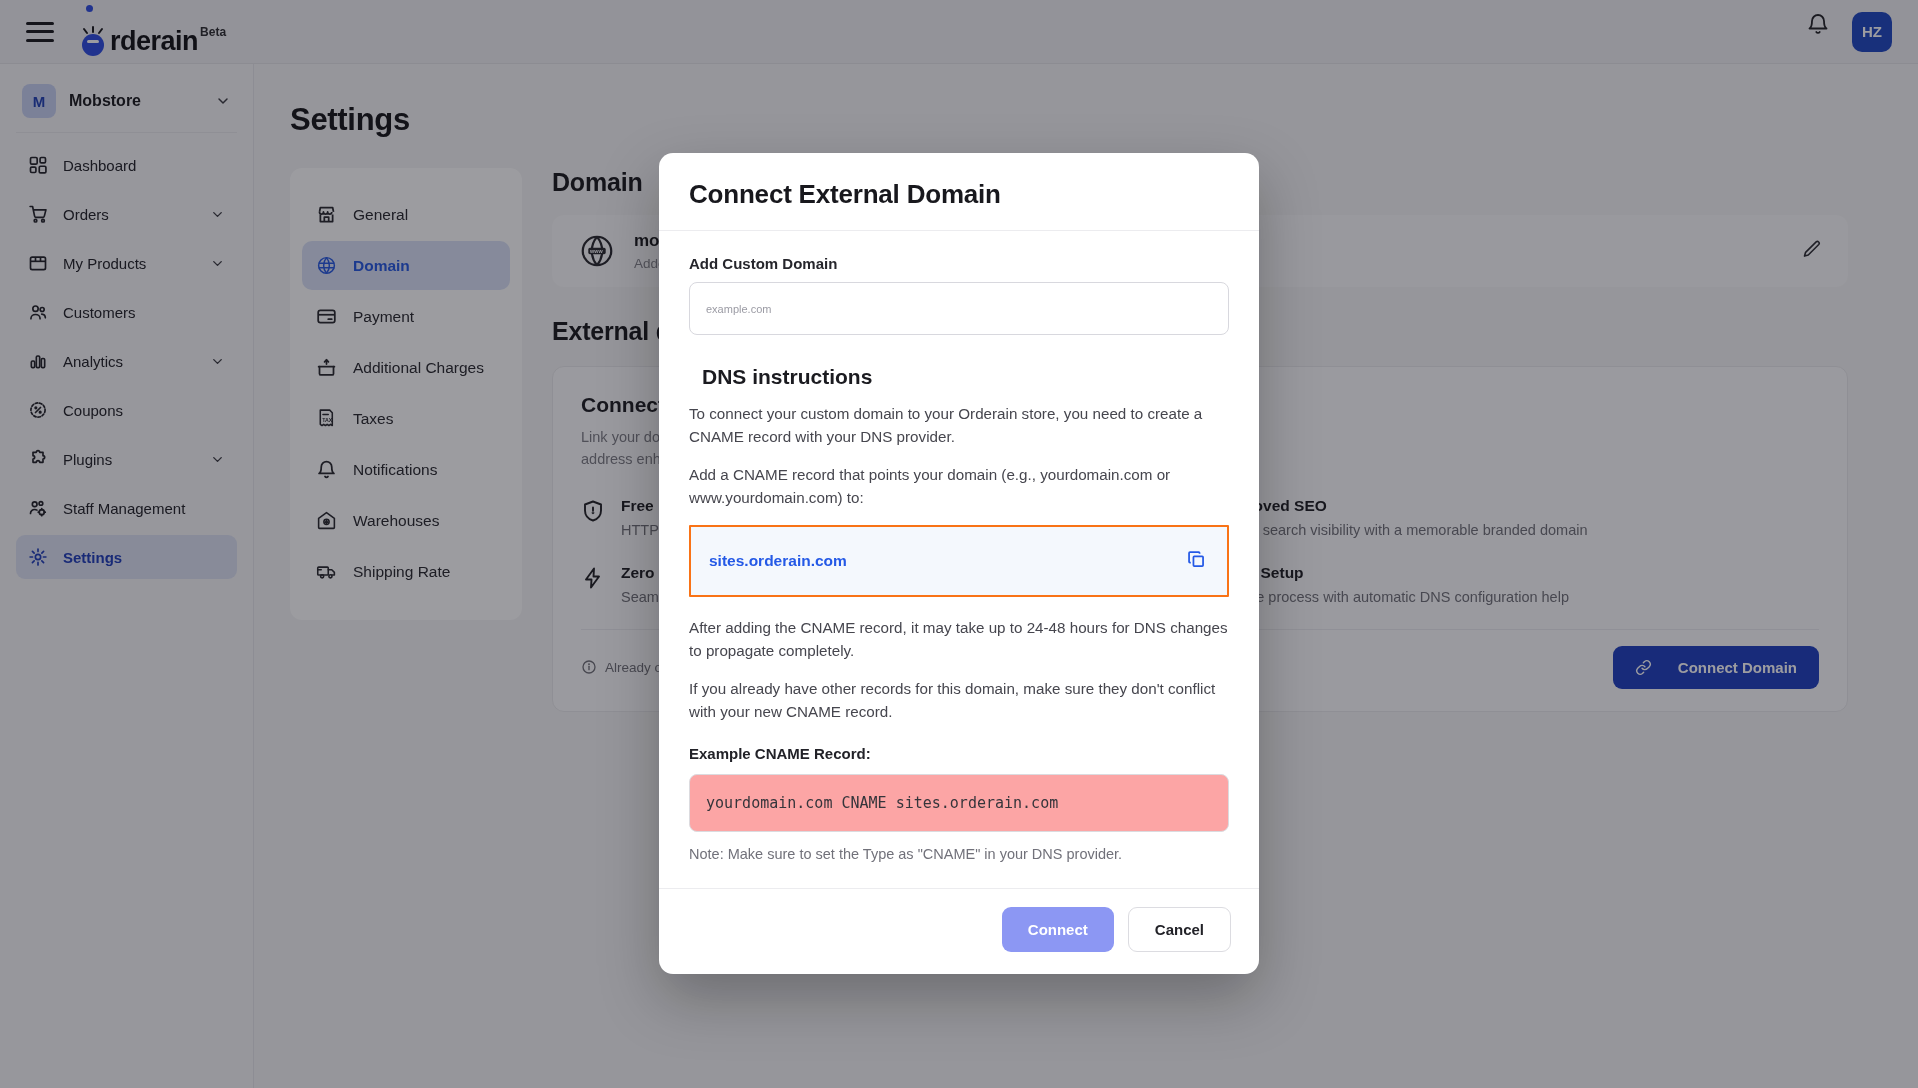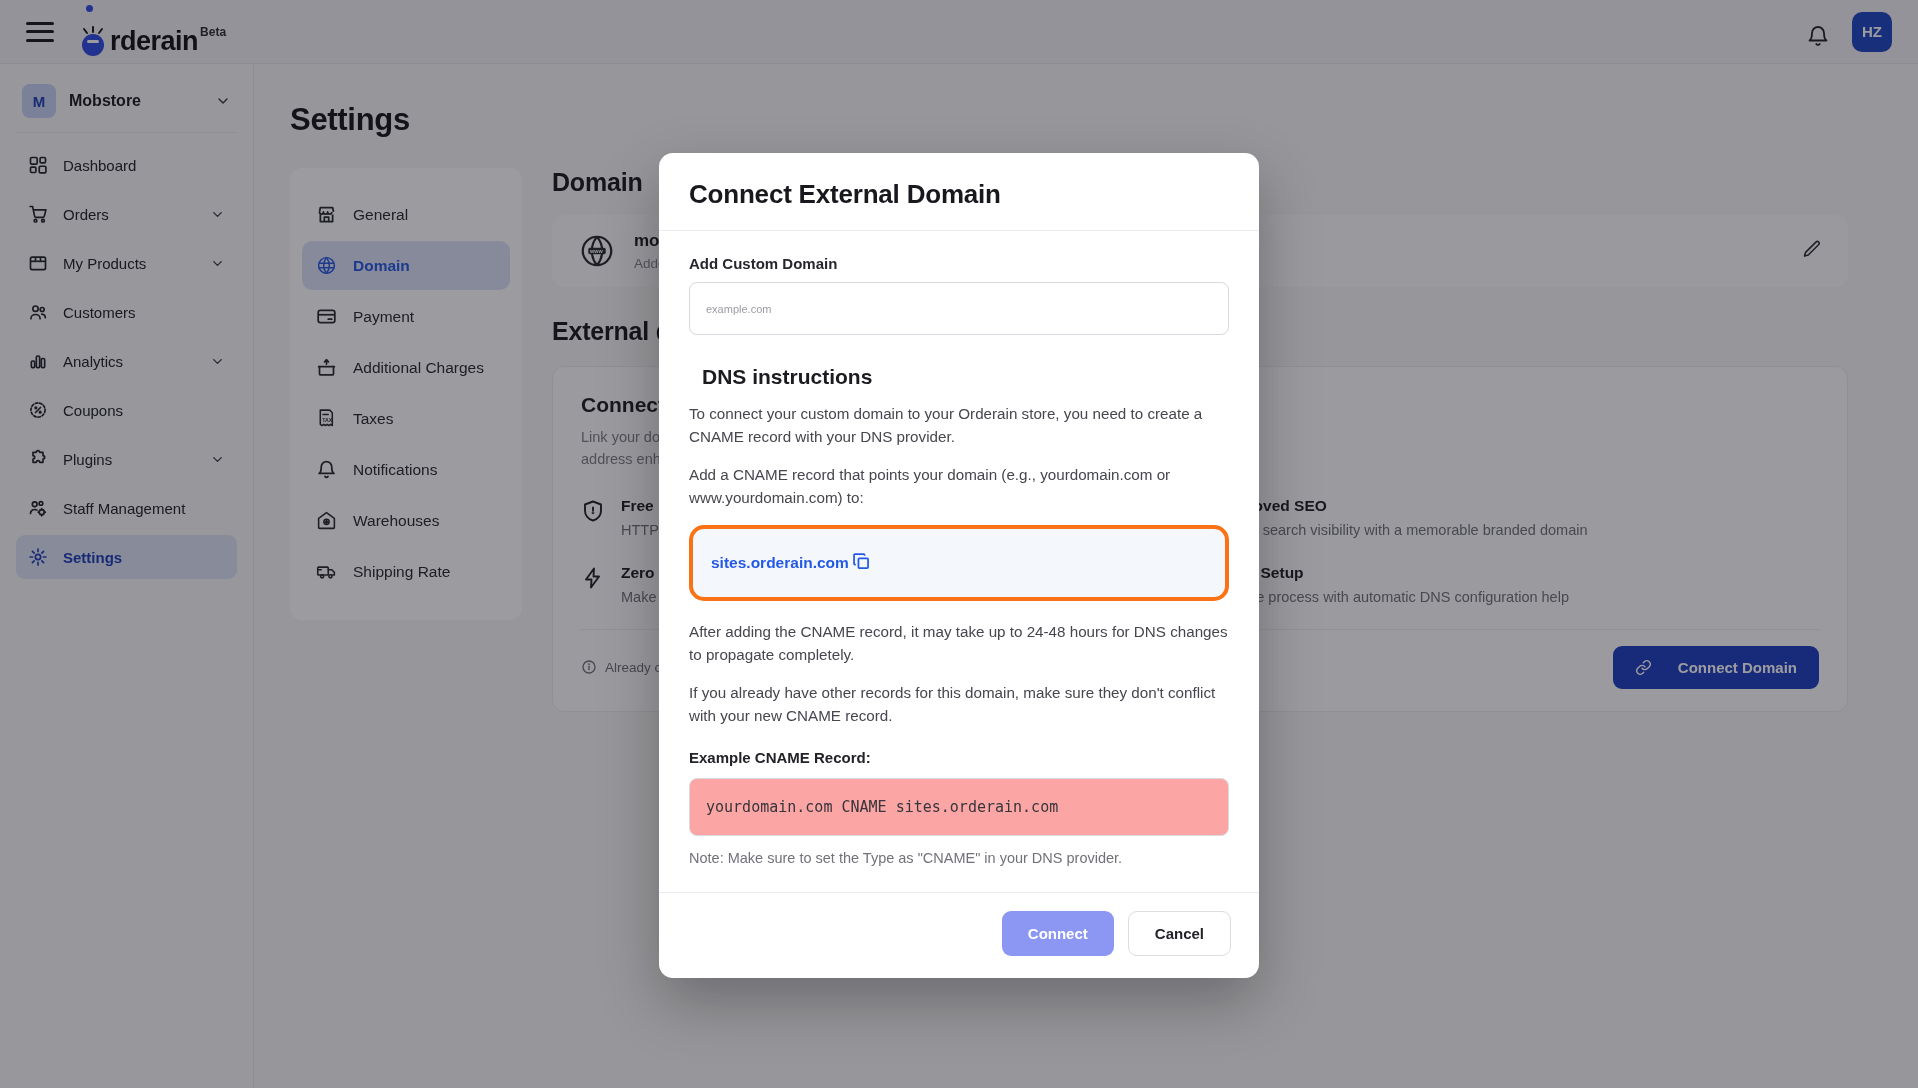--- a/index.html
+++ b/index.html
@@ -8,21 +8,21 @@
 
   
   .topbar { height:64px; background:#F0F0F3; display:flex; align-items:center; padding:0 26px; border-bottom:1px solid #E3E3E7; position:relative; z-index:1; }
   .hamburger { width:28px; height:20px; display:flex; flex-direction:column; justify-content:space-between; cursor:pointer; margin-right:24px; }
   .hamburger span { display:block; height:3px; border-radius:2px; background:#17171B; }
   .logo { display:flex; align-items:flex-start; gap:2px;margin-top:18px; }
   .logo-mark { position:relative; width:30px; height:32px; }
   .logo-text { font-size:27px; font-weight:800; color:#101014; letter-spacing:-0.5px; line-height:32px; position:relative; }
   .logo-idot { position:absolute; top:5px; left:86px; width:7px; height:7px; border-radius:50%; background:#2B4BE0; }
   .logo-sup { font-size:12px; font-weight:600; color:#2A2A2E; margin-top:0px; }
-  .topbar-right { margin-left:auto; display:flex; align-items:flex-end; gap:22px; }
+  .topbar-right { margin-left:auto; display:flex; align-items:flex-start; gap:22px; }
   .avatar { width:40px; height:40px; border-radius:10px; background:#1C45C0; color:#fff; font-weight:700; font-size:15px; display:flex; align-items:center; justify-content:center; }
 
   
   .main { display:flex; height:1024px; }
   .sidebar { width:254px; background:#F6F6F8; border-right:1px solid #E6E6EA; padding:8px 16px; }
   .store-selector { display:flex; align-items:center; gap:13px; padding:12px 6px 14px 6px; border-bottom:1px solid #E9E9ED; margin-bottom:10px; cursor:pointer; }
   .store-avatar { width:34px; height:34px; border-radius:8px; background:#C6D0F2; color:#1E3FB4; font-weight:700; font-size:15px; display:flex; align-items:center; justify-content:center; }
   .store-name { font-size:16px; font-weight:600; color:#17171B; flex:1; }
   .nav-item { display:flex; align-items:center; gap:15px; padding:12px 12px; border-radius:9px; font-size:15px; font-weight:500; color:#202026; cursor:pointer; margin-bottom:5px; }
   .nav-item svg { flex:0 0 auto; }
@@ -65,21 +65,21 @@
   .overlay { position:fixed; inset:0; background:rgba(18,18,28,0.42); z-index:40; }
   .modal { position:fixed; top:153px; left:50%; transform:translateX(-50%); width:600px; background:#FFFFFF; border-radius:14px; z-index:50; box-shadow:0 24px 60px rgba(0,0,0,0.28); }
   .modal-header { padding:26px 30px 20px 30px; border-bottom:1px solid #ECECEF; }
   .modal-title { font-size:26px; font-weight:700; color:#18181D; letter-spacing:-0.2px; }
   .modal-body { padding:24px 30px 4px 30px; }
   .field-label { font-size:15px; font-weight:600; color:#26262C; margin-bottom:10px; }
   .domain-input { width:100%; height:53px; border:1px solid #D8D8DE; border-radius:8px; padding:0 16px; font-size:11px; font-family:inherit; color:#26262C; outline:none; background:#fff; }
   .domain-input::placeholder { color:#9B9BA4; }
   .dns-heading { font-size:21px; font-weight:600; color:#1B1B20; margin:30px 0 14px 13px; }
   .modal-p { font-size:15.2px; color:#46464E; line-height:1.48; margin-bottom:16px; max-width:575px; }
-  .cname-box { background:#F4F8FD; border:4px solid #f97316; border-radius:15px; padding:20px 18px; display:flex; align-items:center; justify-content:flex-start; margin:4px 0 20px 0; }
+  .cname-box { background:#F4F8FD; border:2px solid #f97316; border-radius:1px; padding:20px 18px; display:flex; align-items:center; justify-content:space-between; margin:4px 0 20px 0; }
   .cname-target { font-size:15.5px; font-weight:700; color:#2459E6; }
   .copy-btn { background:none; border:none; cursor:pointer; color:#2459E6; padding:2px; }
   .example-label { font-size:15px; font-weight:700; color:#222228; margin:22px 0 12px 0; }
   .code-box { background:#fca5a5; border:1px solid #DBDBDF; border-radius:8px; padding:19px 16px; font-family:"DejaVu Sans Mono", monospace; font-size:15px; color:#35353B; }
   .note-text { font-size:14.5px; color:#71717A; margin:14px 0 22px 0; }
   .modal-footer { border-top:1px solid #ECECEF; padding:18px 28px 22px 28px; display:flex; justify-content:flex-end; gap:14px; }
   .btn { font-family:inherit; font-size:15px; font-weight:600; border-radius:9px; padding:13px 26px; cursor:pointer; }
   .btn-primary { background:#8C97F3; color:#FFFFFF; border:none; }
   .btn-secondary { background:#FFFFFF; color:#222228; border:1px solid #DCDCE1; }
 </style>
@@ -343,21 +343,21 @@
                   <div class="ftitle">Improved SEO</div>
                   <div class="fdesc">Better search visibility with a memorable branded domain</div>
                 </div>
               </div>
               <div class="feature">
                 <span class="ficon"><svg width="24" height="24" viewBox="0 0 24 24" fill="none" stroke="currentColor" stroke-width="1.9" stroke-linejoin="round">
                       <path d="M13 2.5L5 13.5h5.5L10 21.5l8-11h-5.5L13 2.5z"></path>
                     </svg></span>
                 <div>
                   <div class="ftitle">Zero</div>
-                  <div class="fdesc">Make</div>
+                  <div class="fdesc">Seam</div>
                 </div>
               </div>
               <div class="feature">
                 <div>
                   <div class="ftitle">Easy Setup</div>
                   <div class="fdesc">Simple process with automatic DNS configuration help</div>
                 </div>
               </div>
             </div>
 

